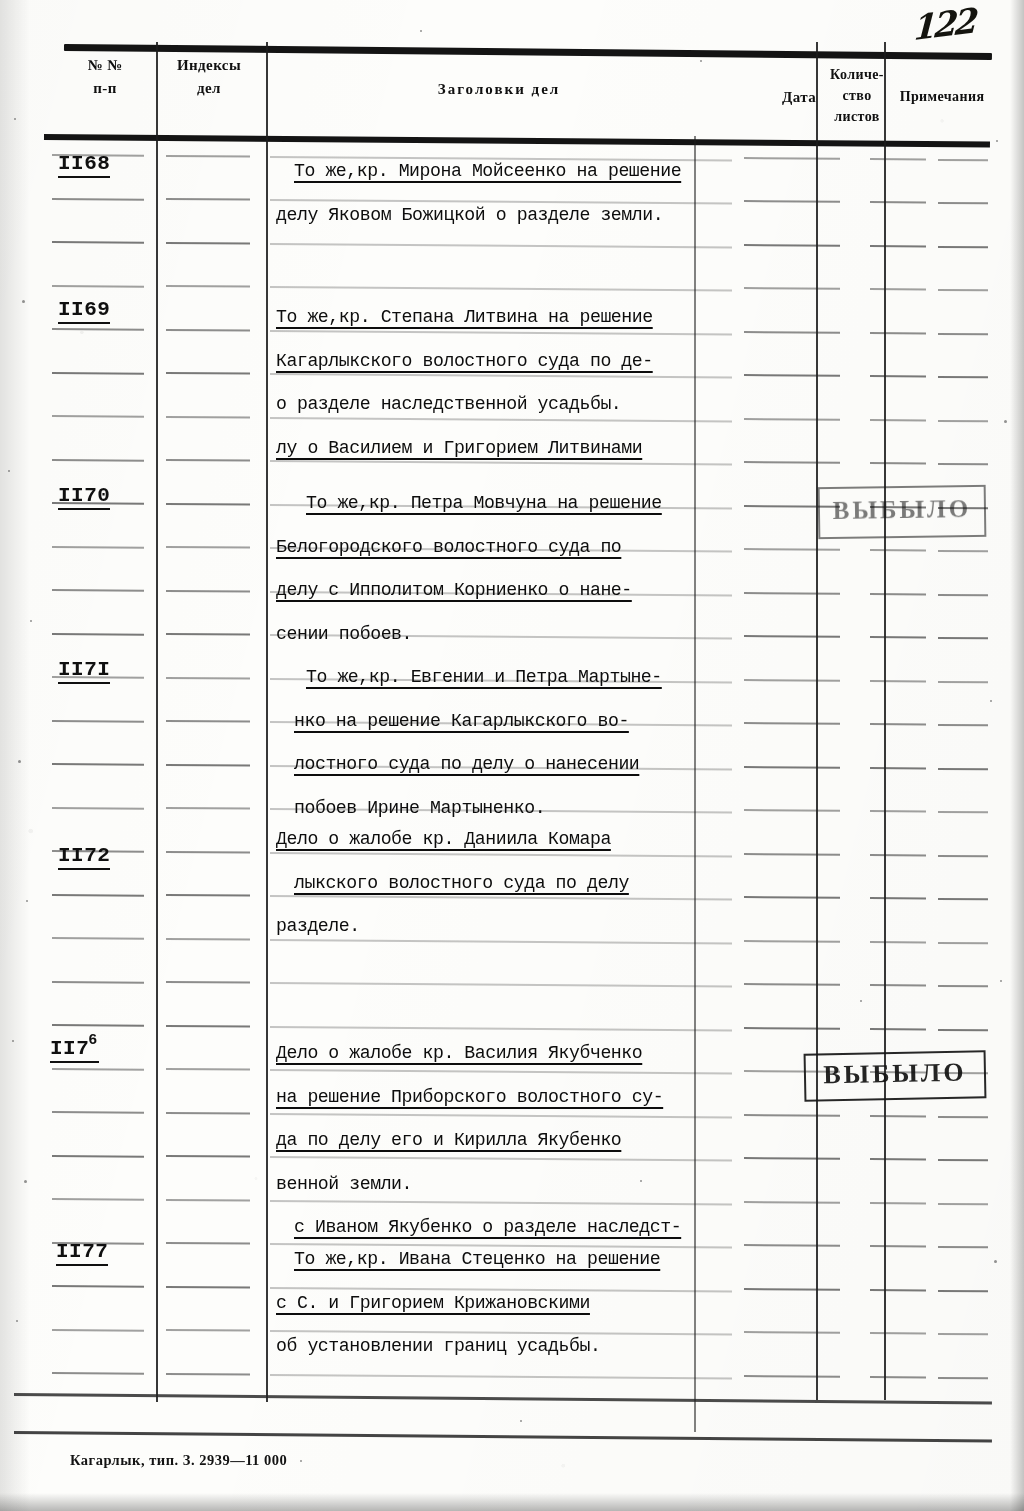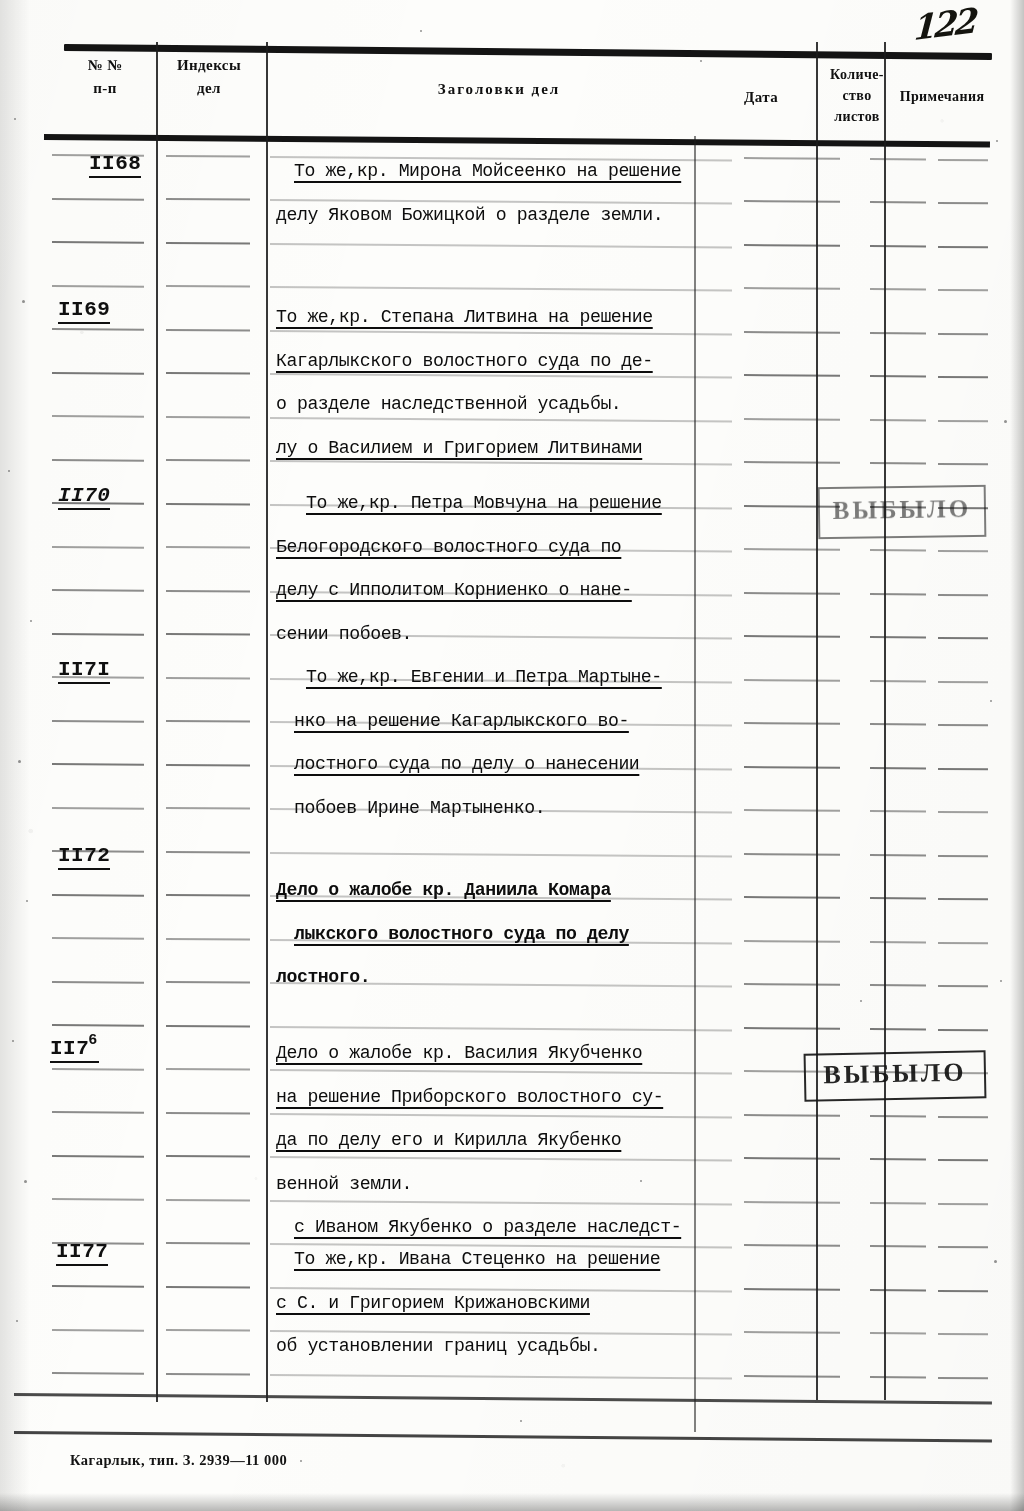--- a/index.html
+++ b/index.html
@@ -84,21 +84,21 @@
   .hdr{
     position:absolute;z-index:4;text-align:center;
     font-family:"Liberation Serif", serif;
     font-weight:700;font-size:15px;line-height:1.55;
     color:#101010;letter-spacing:.4px;
   }
   .hdr .sp{letter-spacing:2px;}
   .hdr-no{left:14px;top:14px;width:94px;}
   .hdr-idx{left:118px;top:14px;width:94px;}
   .hdr-zag{left:230px;top:38px;width:450px;}
-  .hdr-data{left:662px;top:46px;width:110px;}
+  .hdr-data{left:700px;top:46px;width:110px;}
   .hdr-kol{left:778px;top:24px;width:70px;font-size:14px;line-height:1.5;}
   .hdr-prim{left:846px;top:46px;width:104px;font-size:14px;}
 
   
   .entry{position:absolute;z-index:4;}
   .num{
     position:absolute;z-index:5;
     font-family:"Liberation Mono", monospace;
     font-size:21px;font-weight:700;color:#101010;
     letter-spacing:.5px;
@@ -389,63 +389,63 @@
   <div class="hdr hdr-kol">
     <div>Количе-</div>
     <div>ство</div>
     <div>листов</div>
   </div>
   <div class="hdr hdr-prim">
     <div>Примечания</div>
   </div>
 
   <div id="rows">
-      <div class="num" style="left: 14px; top: 112px; margin-left: 31px;">II68</div>
+      <div class="num" style="left: 14px; top: 112px;">II68</div>
       <div class="titlecell" style="top: 110px;">
         <div class="tline u ind">То же,кр. Мирона Мойсеенко на решение</div>
         <div class="tline">делу Яковом Божицкой о разделе земли.</div>
       </div>
       <div class="entry" style="left: 660px; width: 104px; top: 110px; font-family: &quot;Liberation Mono&quot;, monospace; font-size: 17px;"></div>
       <div class="entry" style="left: 780px; width: 54px; top: 110px; text-align: center; font-family: &quot;Liberation Mono&quot;, monospace; font-size: 17px;"></div>
       <div class="entry" style="left: 120px; width: 96px; top: 110px; text-align: center; font-family: &quot;Liberation Mono&quot;, monospace; font-size: 17px;"></div>
       <div class="num" style="left: 14px; top: 258px;">II69</div>
       <div class="titlecell" style="top: 256px;">
         <div class="tline u">То же,кр. Степана Литвина на решение</div>
         <div class="tline u">Кагарлыкского волостного суда по де-</div>
         <div class="tline">о разделе наследственной усадьбы.</div>
         <div class="tline u">лу о Василием и Григорием  Литвинами</div>
       </div>
       <div class="entry" style="left: 660px; width: 104px; top: 256px; font-family: &quot;Liberation Mono&quot;, monospace; font-size: 17px;"></div>
       <div class="entry" style="left: 780px; width: 54px; top: 256px; text-align: center; font-family: &quot;Liberation Mono&quot;, monospace; font-size: 17px;"></div>
       <div class="entry" style="left: 120px; width: 96px; top: 256px; text-align: center; font-family: &quot;Liberation Mono&quot;, monospace; font-size: 17px;"></div>
-      <div class="num" style="left: 14px; top: 444px; font-style: italic;">II70</div>
+      <div class="num" style="left: 14px; top: 444px;">II70</div>
       <div class="titlecell" style="top: 442px;">
         <div class="tline u ind2">То же,кр. Петра Мовчуна на решение</div>
         <div class="tline u">Белогородского волостного суда по</div>
         <div class="tline u">делу с Ипполитом Корниенко о нане-</div>
         <div class="tline">сении побоев.</div>
       </div>
       <div class="entry" style="left: 660px; width: 104px; top: 442px; font-family: &quot;Liberation Mono&quot;, monospace; font-size: 17px;"></div>
       <div class="entry" style="left: 780px; width: 54px; top: 442px; text-align: center; font-family: &quot;Liberation Mono&quot;, monospace; font-size: 17px;"></div>
       <div class="entry" style="left: 120px; width: 96px; top: 442px; text-align: center; font-family: &quot;Liberation Mono&quot;, monospace; font-size: 17px;"></div>
       <div class="num" style="left: 14px; top: 618px;">II7I</div>
       <div class="titlecell" style="top: 616px;">
         <div class="tline u ind2">То же,кр. Евгении и Петра Мартыне-</div>
         <div class="tline u ind">нко на решение Кагарлыкского во-</div>
         <div class="tline u ind">лостного суда по делу о нанесении</div>
         <div class="tline ind">побоев  Ирине Мартыненко.</div>
       </div>
       <div class="entry" style="left: 660px; width: 104px; top: 616px; font-family: &quot;Liberation Mono&quot;, monospace; font-size: 17px;"></div>
       <div class="entry" style="left: 780px; width: 54px; top: 616px; text-align: center; font-family: &quot;Liberation Mono&quot;, monospace; font-size: 17px;"></div>
       <div class="entry" style="left: 120px; width: 96px; top: 616px; text-align: center; font-family: &quot;Liberation Mono&quot;, monospace; font-size: 17px;"></div>
       <div class="num" style="left: 14px; top: 804px;">II72</div>
-      <div class="titlecell" style="top: 829px; font-weight: bold;">
+      <div class="titlecell" style="top: 778px;">
         <div class="tline u">Дело о жалобе кр. Даниила Комара</div>
         <div class="tline u ind">лыкского волостного суда по делу</div>
-        <div class="tline">лостного.</div>
+        <div class="tline">разделе.</div>
       </div>
       <div class="entry" style="left: 660px; width: 104px; top: 802px; font-family: &quot;Liberation Mono&quot;, monospace; font-size: 17px;"></div>
       <div class="entry" style="left: 780px; width: 54px; top: 802px; text-align: center; font-family: &quot;Liberation Mono&quot;, monospace; font-size: 17px;"></div>
       <div class="entry" style="left: 120px; width: 96px; top: 802px; text-align: center; font-family: &quot;Liberation Mono&quot;, monospace; font-size: 17px;"></div>
       <div class="num" style="left: 6px; top: 994px;"><span>II7</span><span class="sup">6</span></div>
       <div class="titlecell" style="top: 992px;">
         <div class="tline u">Дело о жалобе кр. Василия Якубченко</div>
         <div class="tline u">на решение Приборского волостного су-</div>
         <div class="tline u">да по делу его и Кирилла Якубенко</div>
         <div class="tline">венной земли.</div>

